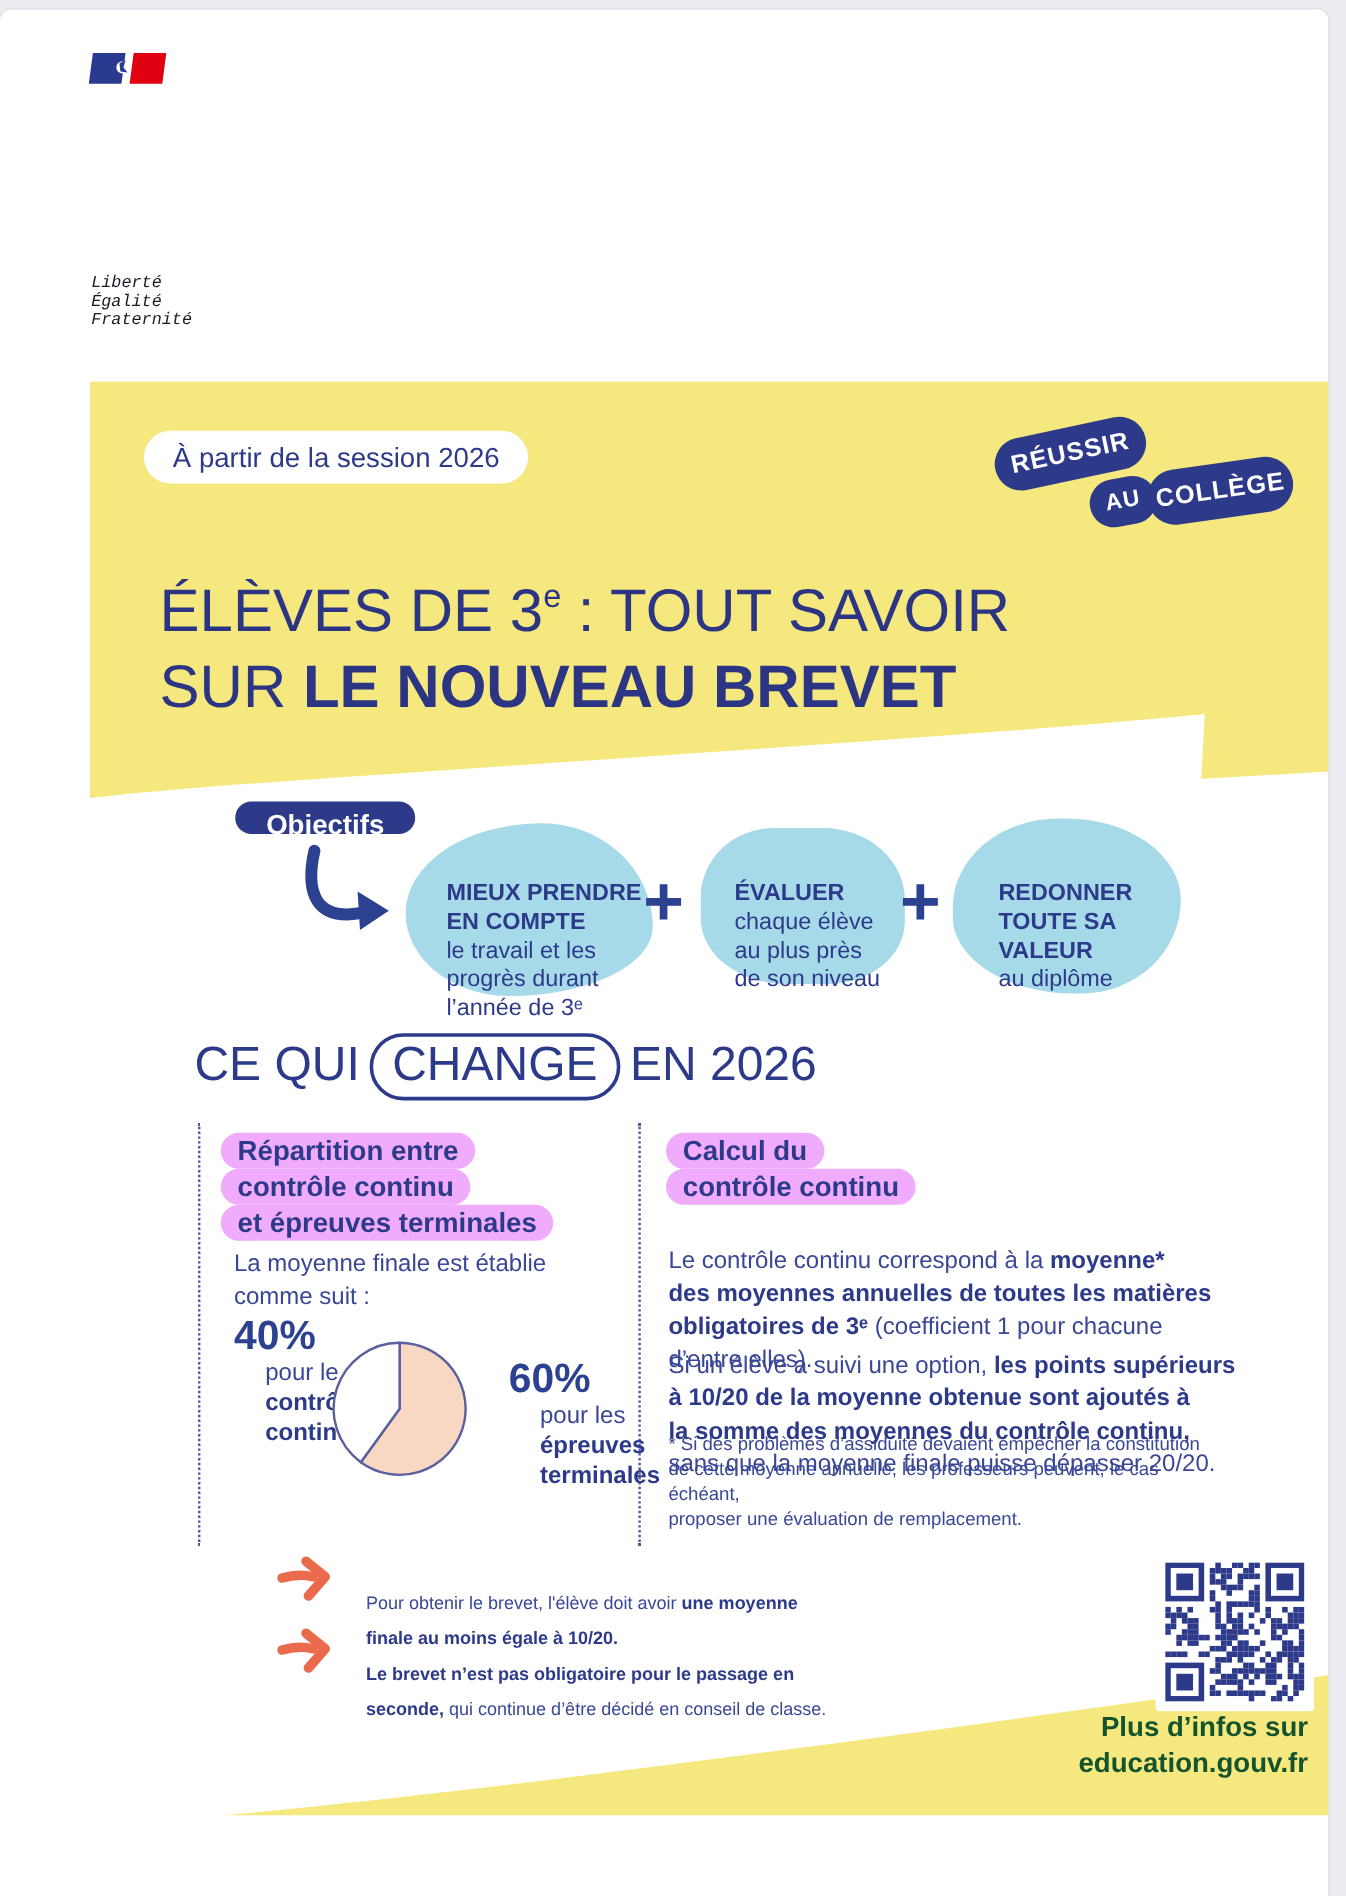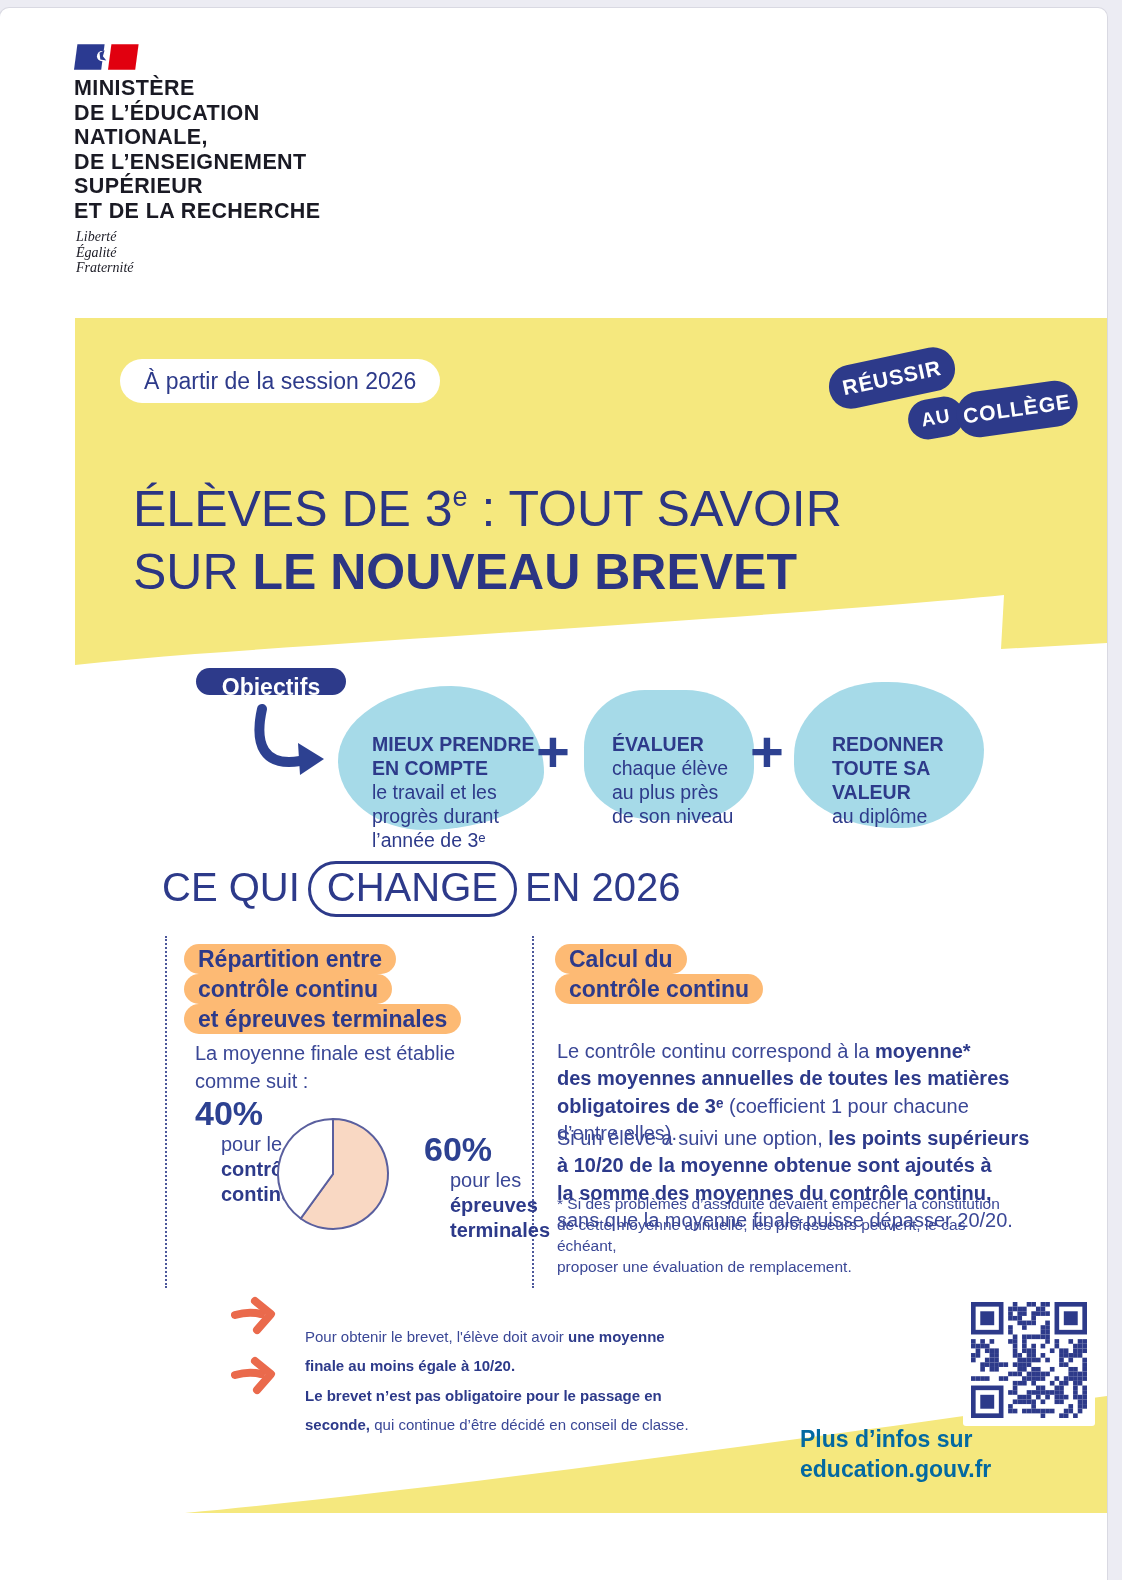--- a/index.html
+++ b/index.html
@@ -6,21 +6,21 @@
   body{background:#ececf3;font-family:"Liberation Sans","DejaVu Sans",sans-serif;}
   .canvas{position:relative;width:1122px;height:1580px;overflow:hidden;background:#ececf3;}
   .page{position:absolute;left:0;top:8px;width:1107px;height:1572px;background:#ffffff;
         border-radius:9px 9px 0 0;box-shadow:0 0 0 1px #d9d9e2;}
   .abs{position:absolute;}
   .pre{white-space:pre-line;}
 
   
   .ministry-name{left:74px;top:76px;font-size:21.5px;font-weight:bold;line-height:24.5px;
                  letter-spacing:.4px;color:#1a1a24;white-space:pre-line;}
-  .motto{left:76px;top:229px;font-family:Liberation Serif, serif;
+  .motto{left:76px;top:229px;font-family:Liberation Mono, monospace;
          font-style:italic;font-size:14px;line-height:15.5px;color:#1a1a24;white-space:pre-line;}
 
   
   .session-badge{left:120px;top:359px;height:44px;line-height:44px;padding:0 24px;
                  background:#fff;border-radius:23px;font-size:23px;color:#2d3a8a;}
   .pb{position:absolute;background:#2d3a8a;color:#fff;font-weight:bold;text-align:center;
       letter-spacing:1px;}
   .pb1{left:828px;top:356px;width:128px;height:44px;line-height:44px;border-radius:23px;
        font-size:21px;transform:rotate(-12deg);}
   .pb2{left:908px;top:398px;width:56px;height:40px;line-height:40px;border-radius:21px;
@@ -39,55 +39,49 @@
   .blob-txt b{display:block;}
   .blob1{left:338px;top:686px;width:206px;height:144px;border-radius:55% 45% 58% 42% / 52% 60% 40% 48%;}
   .blob2{left:584px;top:690px;width:170px;height:130px;border-radius:36% 40% 38% 42% / 44% 46% 40% 42%;}
   .blob3{left:794px;top:682px;width:190px;height:146px;border-radius:48% 52% 45% 55% / 52% 48% 55% 45%;}
   .plus{position:absolute;font-size:58px;font-weight:800;color:#2d4191;}
 
   
   .chg-heading{left:162px;top:861px;font-size:40px;color:#2d3a8a;}
   .circled{display:inline-block;border:3px solid #2d3a8a;border-radius:32px;padding:1px 16px 4px;margin:0 8px;}
   .dots{position:absolute;width:0;border-left:2.5px dotted #2d3a8a;opacity:.85;}
-  .hl-line{display:table;background:#fdba74;color:#2d3a8a;font-weight:bold;font-size:23px;
+  .hl-line{display:table;background:#f0abfc;color:#2d3a8a;font-weight:bold;font-size:23px;
            line-height:24px;padding:3px 14px;border-radius:15px;margin-bottom:0px;}
   .body-txt{font-size:20px;line-height:27.5px;color:#3a4796;}
   .body-txt b{color:#2d3a8a;}
   .pct-big{font-size:34px;font-weight:800;line-height:38px;color:#2d4191;}
   .pct-sub{font-size:20px;line-height:25px;color:#3a4796;margin-left:26px;}
   .pct-sub b{color:#2d3a8a;}
   .footnote{font-size:15.5px;line-height:21px;color:#3a4796;}
 
   
   .note{position:absolute;width:600px;font-size:15px;line-height:29.5px;color:#3a4796;white-space:pre-line;}
   .note b{color:#2d3a8a;}
 
   .qr-box{left:963px;top:1294px;width:132px;height:132px;background:#fff;border-radius:3px;}
-  .footer-info{left:800px;top:1424px;width:290px;text-align:left;font-size:23px;font-weight:bold;
-               line-height:30px;color:#0369a1;white-space:pre-line;}
+  .footer-info{left:800px;top:1424px;width:290px;text-align:right;font-size:23px;font-weight:bold;
+               line-height:30px;color:#14532d;white-space:pre-line;}
 </style>
 </head>
 <body>
 
 <div class="canvas">
   <div class="page"></div>
 
   <svg class="abs" style="left:74px;top:44px" width="68" height="26" viewBox="0 0 80 30">
     <path d="M4 0 H36 L32 30 H0 Z" fill="#2b3a91"></path>
     <circle cx="33" cy="14" r="6" fill="#ffffff"></circle>
     <path d="M30 10 L36 7 L34 14 L38 19 L31 18 Z" fill="#2b3a91"></path>
     <path d="M44 0 H76 L72 30 H40 Z" fill="#e1000f"></path>
   </svg>
-  <div class="abs ministry-name">MINISTÈRE
-DE L’ÉDUCATION
-NATIONALE,
-DE L’ENSEIGNEMENT
-SUPÉRIEUR
-ET DE LA RECHERCHE</div>
   <div class="abs motto">Liberté
 Égalité
 Fraternité</div>
 
   <svg class="abs" style="left:75px;top:318px" width="1032" height="347" viewBox="0 0 1032 347">
     <path d="M0 0 H1032 V325 L926 331 L929 277 C760 294 400 316 120 336 C78 339 38 343 0 347 Z" fill="#f5e87e"></path>
   </svg>
 
   <div class="abs session-badge">À partir de la session 2026</div>
 

